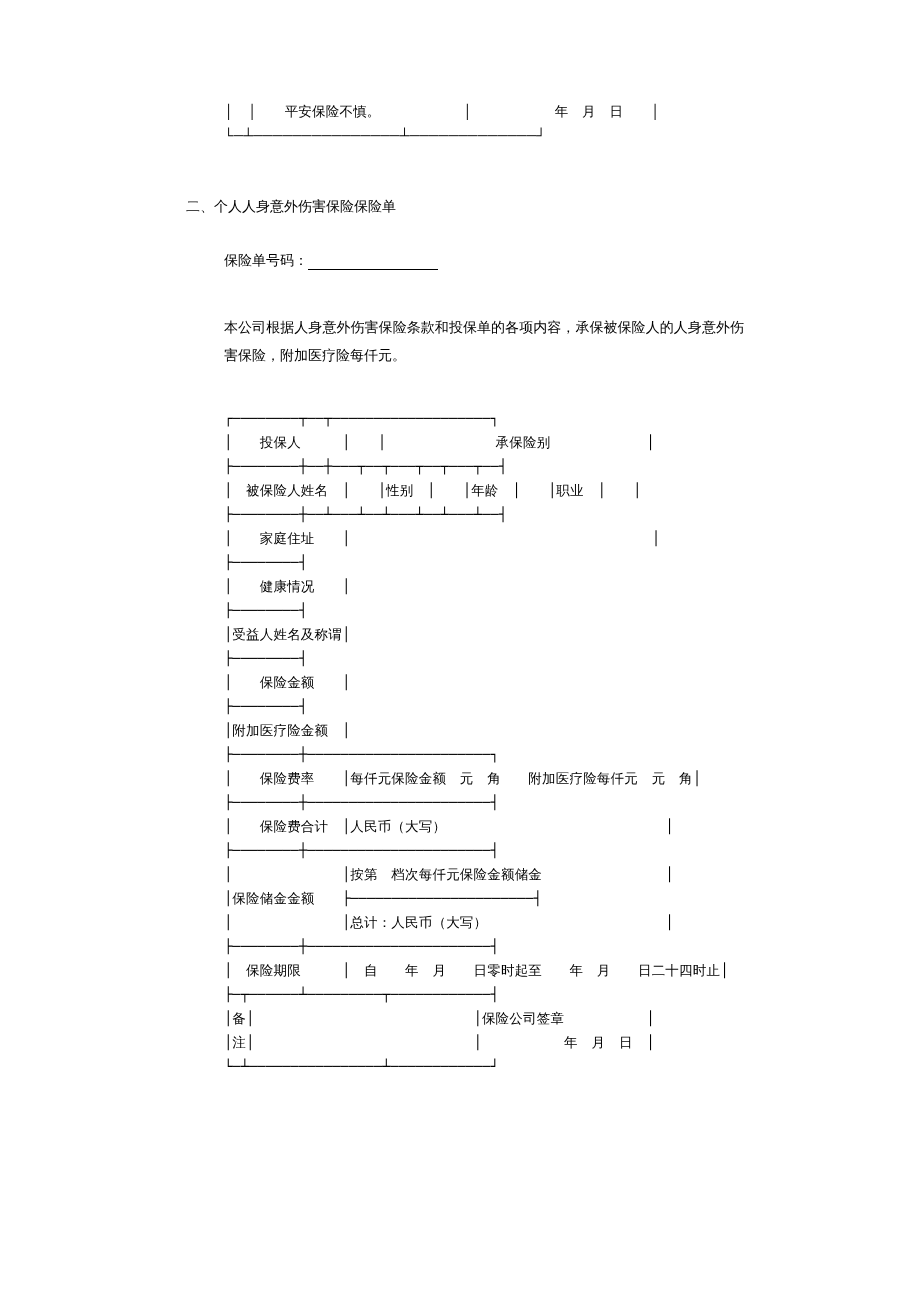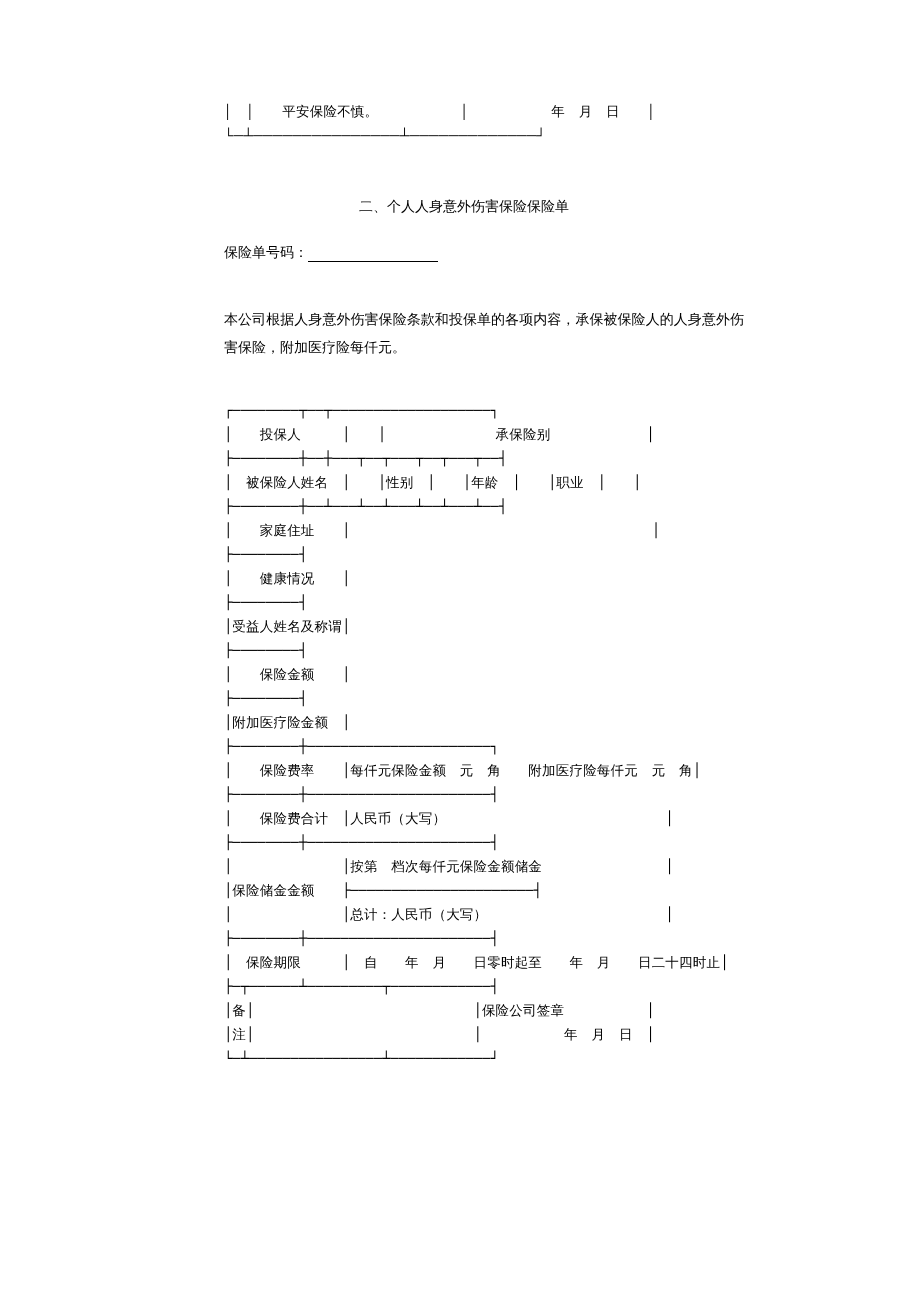--- a/index.html
+++ b/index.html
@@ -9,26 +9,25 @@
       background: #ffffff;
       font-family: "SimSun", "宋体", serif;
       font-size: 14px;
       color: #000;
       padding: 100px 170px 0 170px;
       position: relative;
     }
     
     .section-title {
       margin-top: 50px;
-      margin-left: 8px;
+      margin-left: 16px;
       font-size: 14px;
-      text-align: center;
     }
     .policy-no {
-      margin-top: 28px;
+      margin-top: 36px;
       margin-left: 54px;
     }
     .underline {
       display: inline-block;
       border-bottom: 1px solid #000;
       width: 130px;
       height: 14px;
       vertical-align: bottom;
     }
     .intro {
@@ -41,21 +40,21 @@
     pre.ascii {
       font-family: "SimSun", "宋体", monospace;
       font-size: 13.5px;
       line-height: 24px;
       white-space: pre;
       margin-left: 54px;
       margin-top: 36px;
       letter-spacing: 0.2px;
     }
     pre.ascii-top {
-      font-family: Liberation Sans, sans-serif;
+      font-family: Liberation Serif, serif;
       font-size: 13.5px;
       line-height: 24px;
       white-space: pre;
       margin-left: 54px;
       letter-spacing: 0.2px;
     }
   </style>
 </head>
 <body>
 

